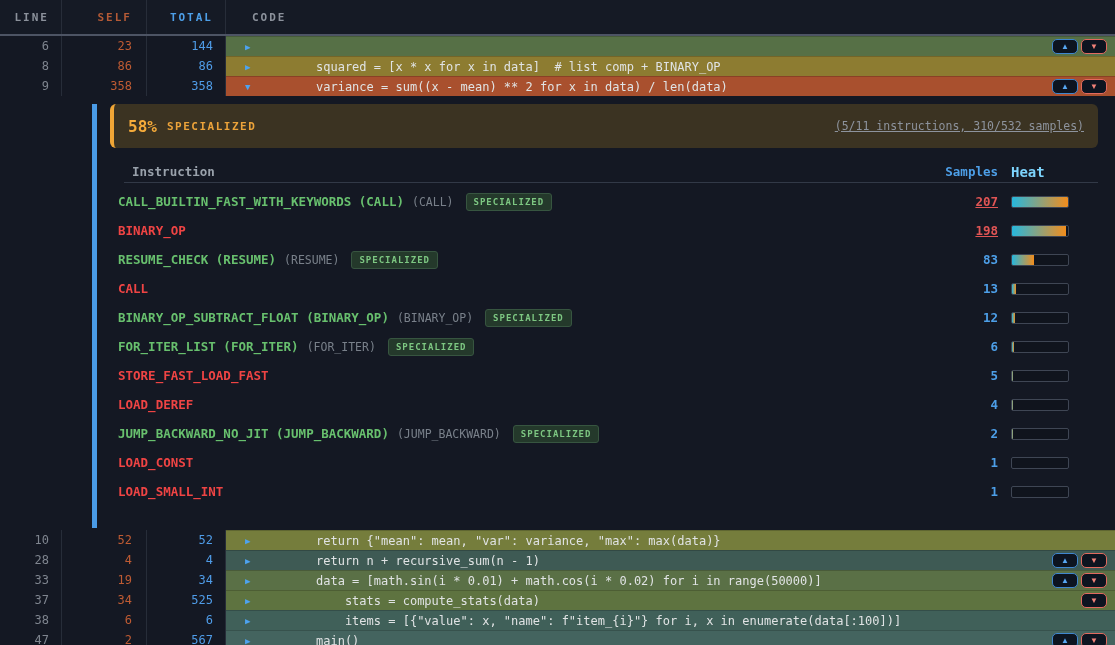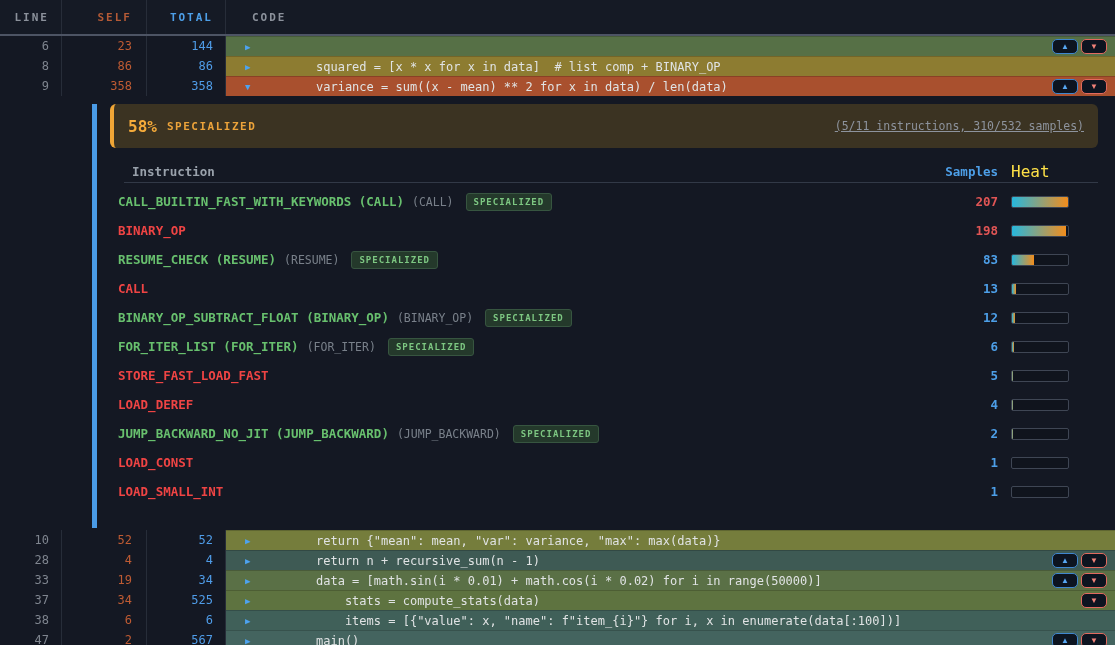--- a/index.html
+++ b/index.html
@@ -38,31 +38,31 @@
   .panel-bar { position:absolute; left:92px; top:0; width:5px; height:424px; background:#4a9be6; }
   .panel-content { margin:0 17px 0 110px; }
   .banner { margin-top:8px; height:44px; background:#3b3322; border-left:4px solid #f0a636; border-radius:6px; display:flex; align-items:center; padding:0 14px; }
   .banner-pct { font-size:16px; font-weight:bold; color:#f5ab3a; }
   .banner-label { margin-left:10px; font-size:11px; font-weight:bold; letter-spacing:1.5px; color:#eca33a; }
   .banner-detail { margin-left:auto; font-size:11.5px; color:#8d939d;text-decoration:underline; }
 
   .instr-hdr { margin-top:15px; display:flex; align-items:center; height:20px; padding-left:8px; border-bottom:1px solid #323947; padding-bottom:2px;margin-left:14px; }
   .instr-hdr .c-name { flex:1; font-size:12.5px; font-weight:bold; color:#99a1ab; }
   .instr-hdr .c-samples { width:90px; text-align:right; font-size:12.5px; font-weight:bold; color:#4d9fe8; }
-  .instr-hdr .c-heat { width:58px; margin-left:13px; margin-right:29px; font-size:16px; font-weight:normal; color:#fde047; }
+  .instr-hdr .c-heat { width:58px; margin-left:13px; margin-right:29px; font-size:14px; font-weight:bold; color:#7dd3fc; }
 
   .instr-rows { margin-top:4px; }
   .instr-row { height:29px; display:flex; align-items:center; padding-left:8px; }
   .instr-name { font-size:12.5px; font-weight:bold; color:#ef4444; white-space:pre; }
   .instr-name.green { color:#68c06e;text-align:center; }
   .instr-base { margin-left:8px; font-size:11.5px; color:#79808a; white-space:pre; }
   .badge { margin-left:12px; font-size:9px; font-weight:bold; letter-spacing:1px; color:#7dc782; background:#24392b; border:1px solid #375540; border-radius:3px; padding:3px 7px; }
   .instr-spacer { flex:1; }
   .instr-samples { width:90px; text-align:right; font-size:12.5px; font-weight:bold; color:#4d9fe8; flex:none; }
-  .instr-samples.hot { color:#e05555; }
+  .instr-samples.hot { color:#e05555;text-decoration:underline; }
   .heat-track { width:58px; height:12px; margin-left:13px; margin-right:29px; border:1px solid #3f4654; border-radius:2px; background:#10141d; overflow:hidden; flex:none; }
   .heat-fill { height:100%; background:linear-gradient(90deg,#27b7dd,#f28d1d); }
 </style>
 </head>
 <body>
 
 <div class="app">
 
   <div class="grid hdr">
     <div class="cell num-c col-b">LINE</div>

